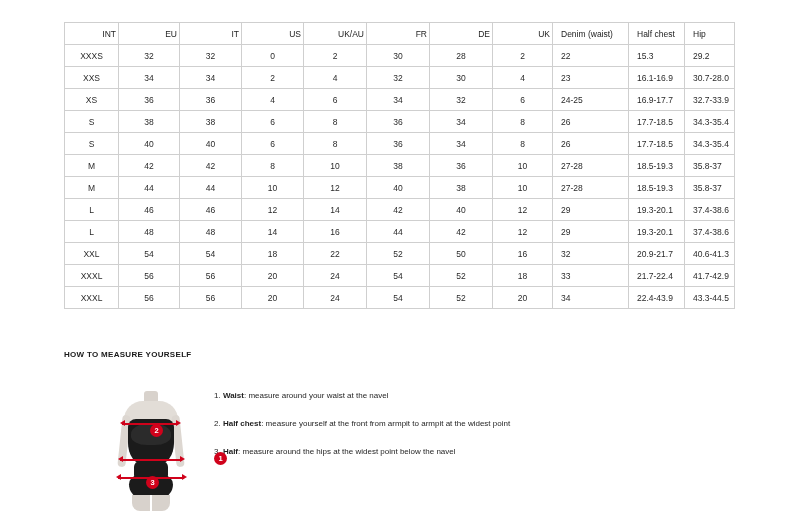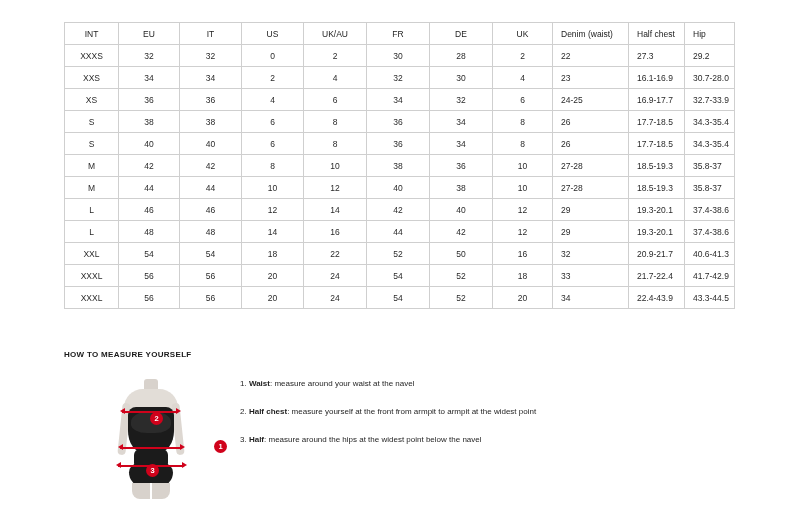--- a/index.html
+++ b/index.html
@@ -41,20 +41,21 @@
     vertical-align: middle;
     font-size: 8.5px;
     font-weight: normal;
     color: #2a2a2a;
     padding: 0 2px;
     white-space: nowrap;
   }
   table.size-table thead th {
     font-size: 8.5px;
     color: #222;
+    text-align: right;
   }
   table.size-table col.c0  { width: 54px; }
   table.size-table col.c1  { width: 61px; }
   table.size-table col.c2  { width: 62px; }
   table.size-table col.c3  { width: 62px; }
   table.size-table col.c4  { width: 63px; }
   table.size-table col.c5  { width: 63px; }
   table.size-table col.c6  { width: 63px; }
   table.size-table col.c7  { width: 60px; }
   table.size-table col.c8  { width: 76px; }
@@ -71,36 +72,36 @@
     position: absolute;
     left: 64px;
     top: 350px;
     width: 680px;
   }
   .howto-title {
     font-size: 8px;
     font-weight: bold;
     letter-spacing: 0.3px;
     color: #1a1a1a;
-    margin-bottom: 10px;
+    margin-bottom: 22px;
   }
   .howto-body {
     position: relative;
     display: flex;
     align-items: flex-start;
   }
   .figure {
     position: relative;
     width: 120px;
     height: 125px;
     margin-left: 28px;
     flex: 0 0 120px;
   }
   .instructions {
-    margin-left: 28px;
+    margin-left: 2px;
     margin-top: 8px;
     flex: 1 1 auto;
   }
   .instr {
     font-size: 8px;
     color: #1f1f1f;
     line-height: 13px;
     margin-bottom: 15px;
     white-space: nowrap;
   }
@@ -268,21 +269,21 @@
         <tr>
           <td>XXXS</td>
           <td>32</td>
           <td>32</td>
           <td>0</td>
           <td>2</td>
           <td>30</td>
           <td>28</td>
           <td>2</td>
           <td class="leftcell">22</td>
-          <td class="leftcell">27.3</td>
+          <td class="leftcell">15.3</td>
           <td class="leftcell">29.2</td>
         </tr>
         <tr>
           <td>XXS</td>
           <td>34</td>
           <td>34</td>
           <td>2</td>
           <td>4</td>
           <td>32</td>
           <td>30</td>

